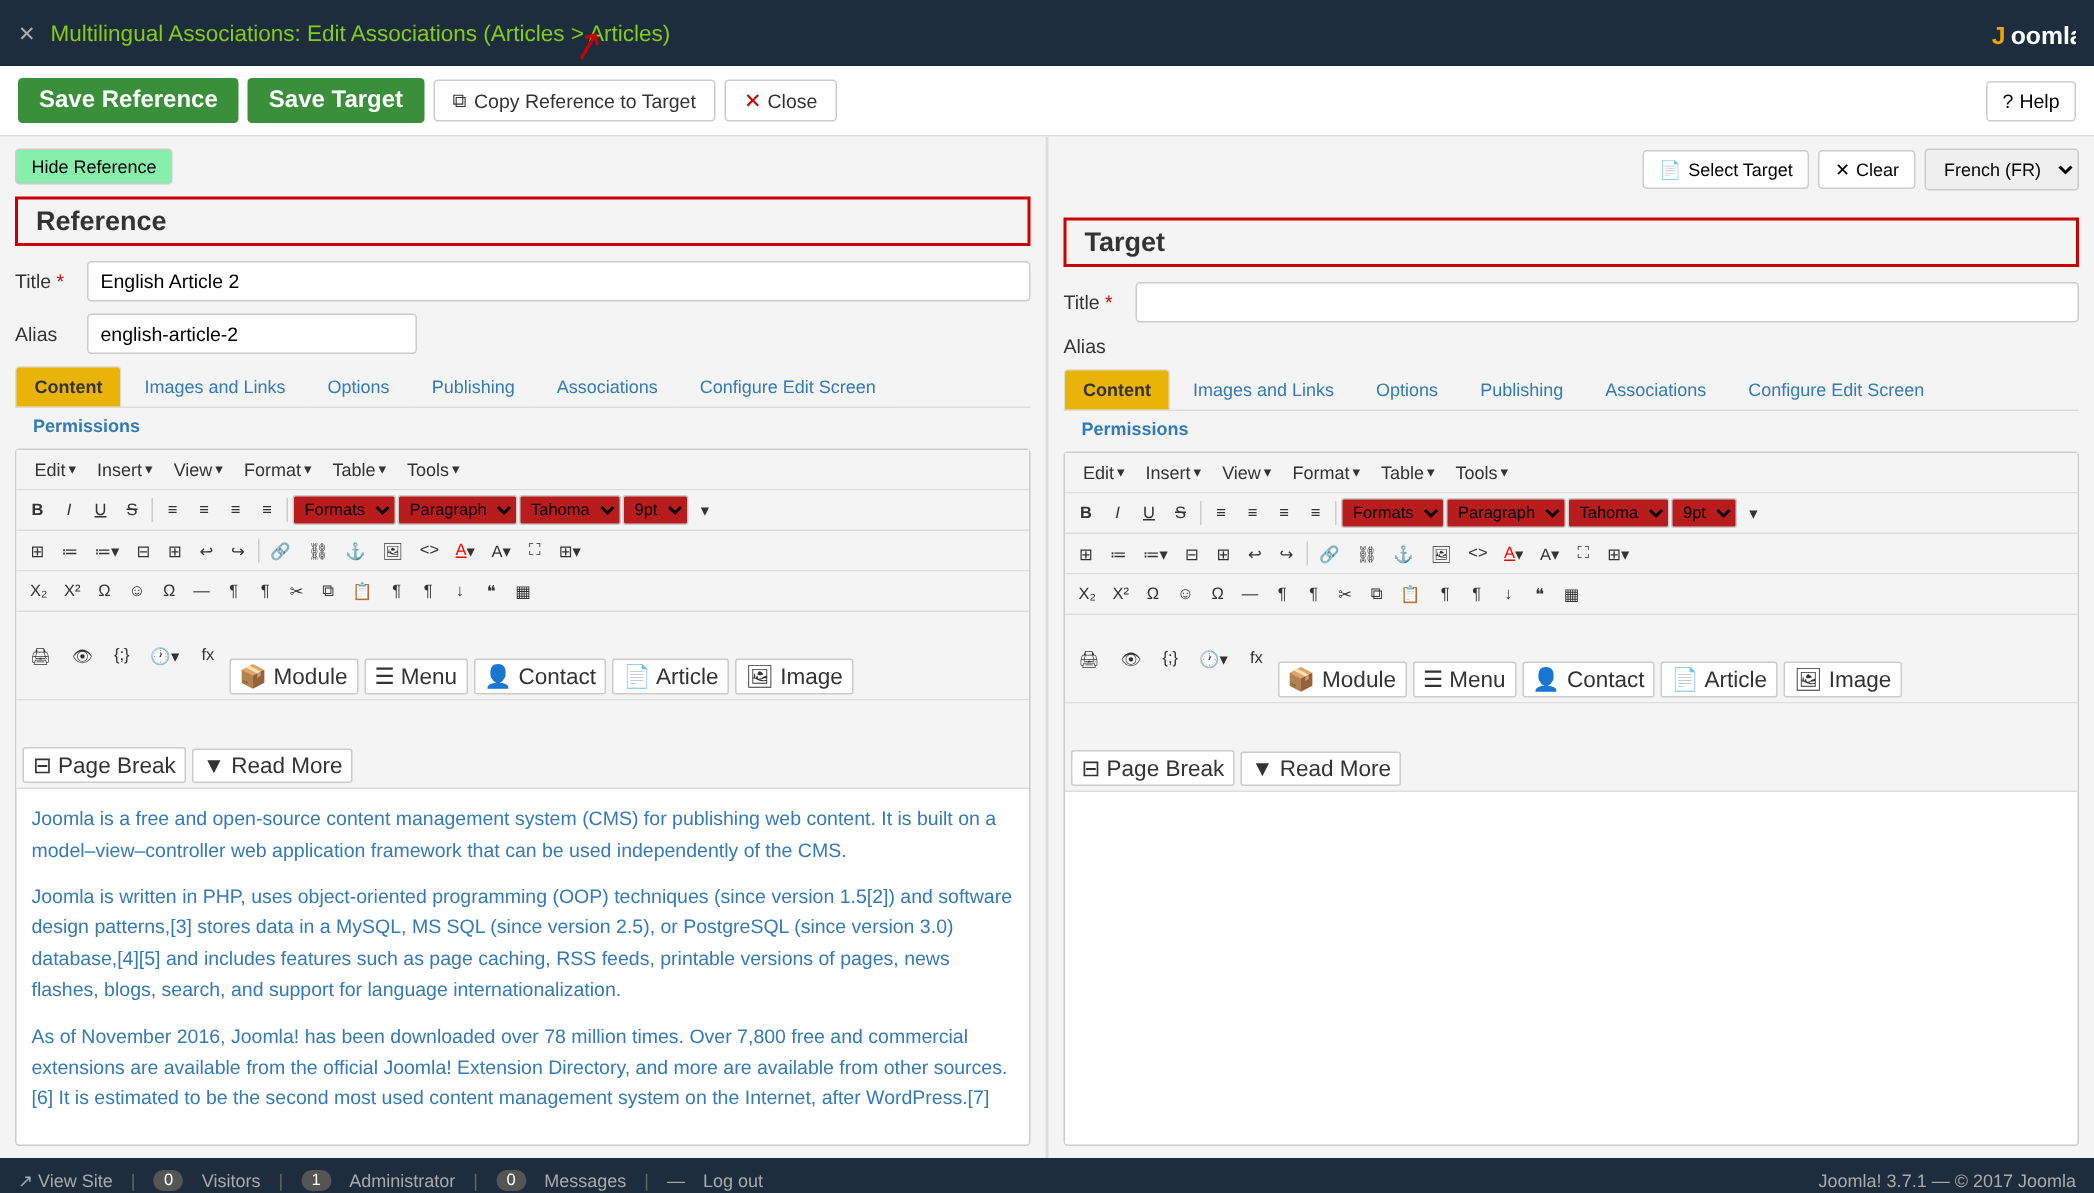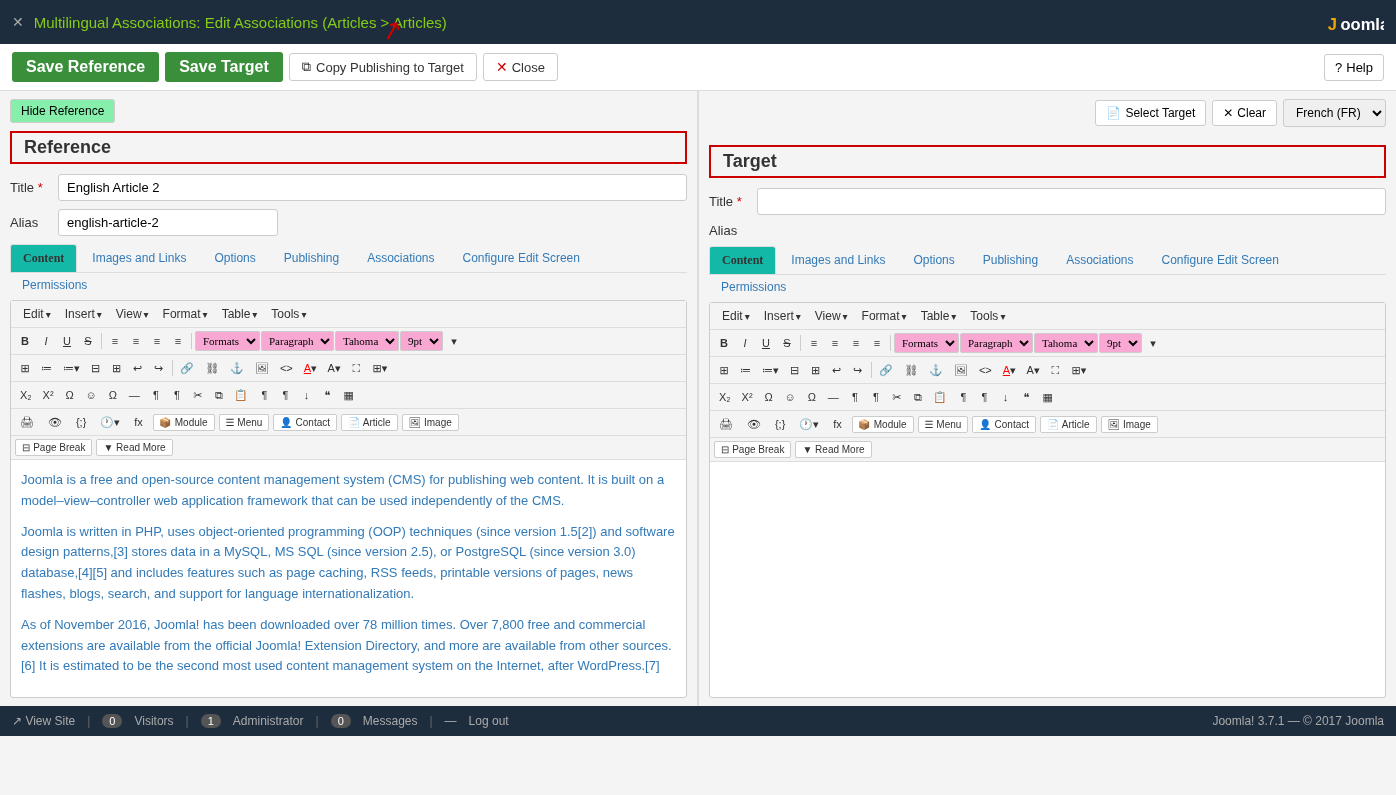--- a/index.html
+++ b/index.html
@@ -176,33 +176,33 @@
       cursor: pointer;
       font-size: 12px;
       border: 1px solid transparent;
       border-bottom: none;
       border-radius: 3px 3px 0 0;
       background: #f4f4f4;
       color: #337ab7;
       margin-right: 2px;
     }
     .tab.active {
-      background: #14b8a6;
+      background: #eab308;
       border-color: #ddd;
       color: #333;
       font-weight: bold;
-      font-family: Liberation Serif, serif;
     }
     .tab-permissions {
       padding: 6px 12px;
       cursor: pointer;
       font-size: 12px;
       color: #337ab7;
       background: none;
       border: none;
+      font-weight: bold;
     }
     .permissions-row {
       margin-top: 4px;
       margin-bottom: 8px;
     }
 
     
     .editor-container {
       border: 1px solid #ccc;
       border-radius: 3px;
@@ -253,54 +253,54 @@
       justify-content: center;
       min-width: 20px;
       height: 20px;
     }
     .tb-separator { width: 1px; height: 16px; background: #ccc; margin: 0 2px; }
     .tb-select {
       font-size: 11px;
       border: 1px solid #ccc;
       border-radius: 2px;
       padding: 1px 3px;
-      background: #f9a8d4;
+      background: #b91c1c;
       cursor: pointer;
       height: 20px;
-      font-family: Liberation Serif, serif;
     }
     .editor-toolbar-row2, .editor-toolbar-row3 {
       background: #f4f4f4;
       border-bottom: 1px solid #ddd;
       padding: 3px 4px;
       display: flex;
       flex-wrap: wrap;
       gap: 1px;
       align-items: center;
     }
     .editor-extra-row {
       background: #f4f4f4;
       border-bottom: 1px solid #ddd;
       padding: 3px 4px;
       display: flex;
       gap: 4px;
       align-items: center;
       flex-wrap: wrap;
     }
     .extra-btn {
-      font-size: 10px;
+      font-size: 15px;
       padding: 2px 6px;
       cursor: pointer;
       border: 1px solid #ccc;
       border-radius: 2px;
       background: #fff;
       color: #333;
       display: flex;
       align-items: center;
       gap: 3px;
+      margin-top: 28px;
     }
     .editor-content {
       flex: 1;
       padding: 10px;
       font-size: 13px;
       line-height: 1.6;
       color: #337ab7;
       overflow: auto;
     }
     .editor-content p { margin-bottom: 10px; }
@@ -374,21 +374,21 @@
   </div>
 </div>
 
 <div class="toolbar">
   <button class="btn-green">Save Reference</button>
   <button class="btn-green">Save Target</button>
   <div class="toolbar-copy-wrapper" style="position:relative;">
     <div style="position:absolute; top:-38px; left:55%; transform:translateX(-50%) rotate(-15deg); color:#cc0000; font-size:26px; pointer-events:none;">↗</div>
     <button class="btn-outline">
       <span style="font-size:13px;">⧉</span>
-      <span>Copy Publishing to Target</span>
+      <span>Copy Reference to Target</span>
     </button>
   </div>
   <button class="btn-close">
     <span style="color:#cc0000; font-size:14px;">✕</span>
     <span>Close</span>
   </button>
   <button class="btn-help">
     <span>?</span>
     <span>Help</span>
   </button>

